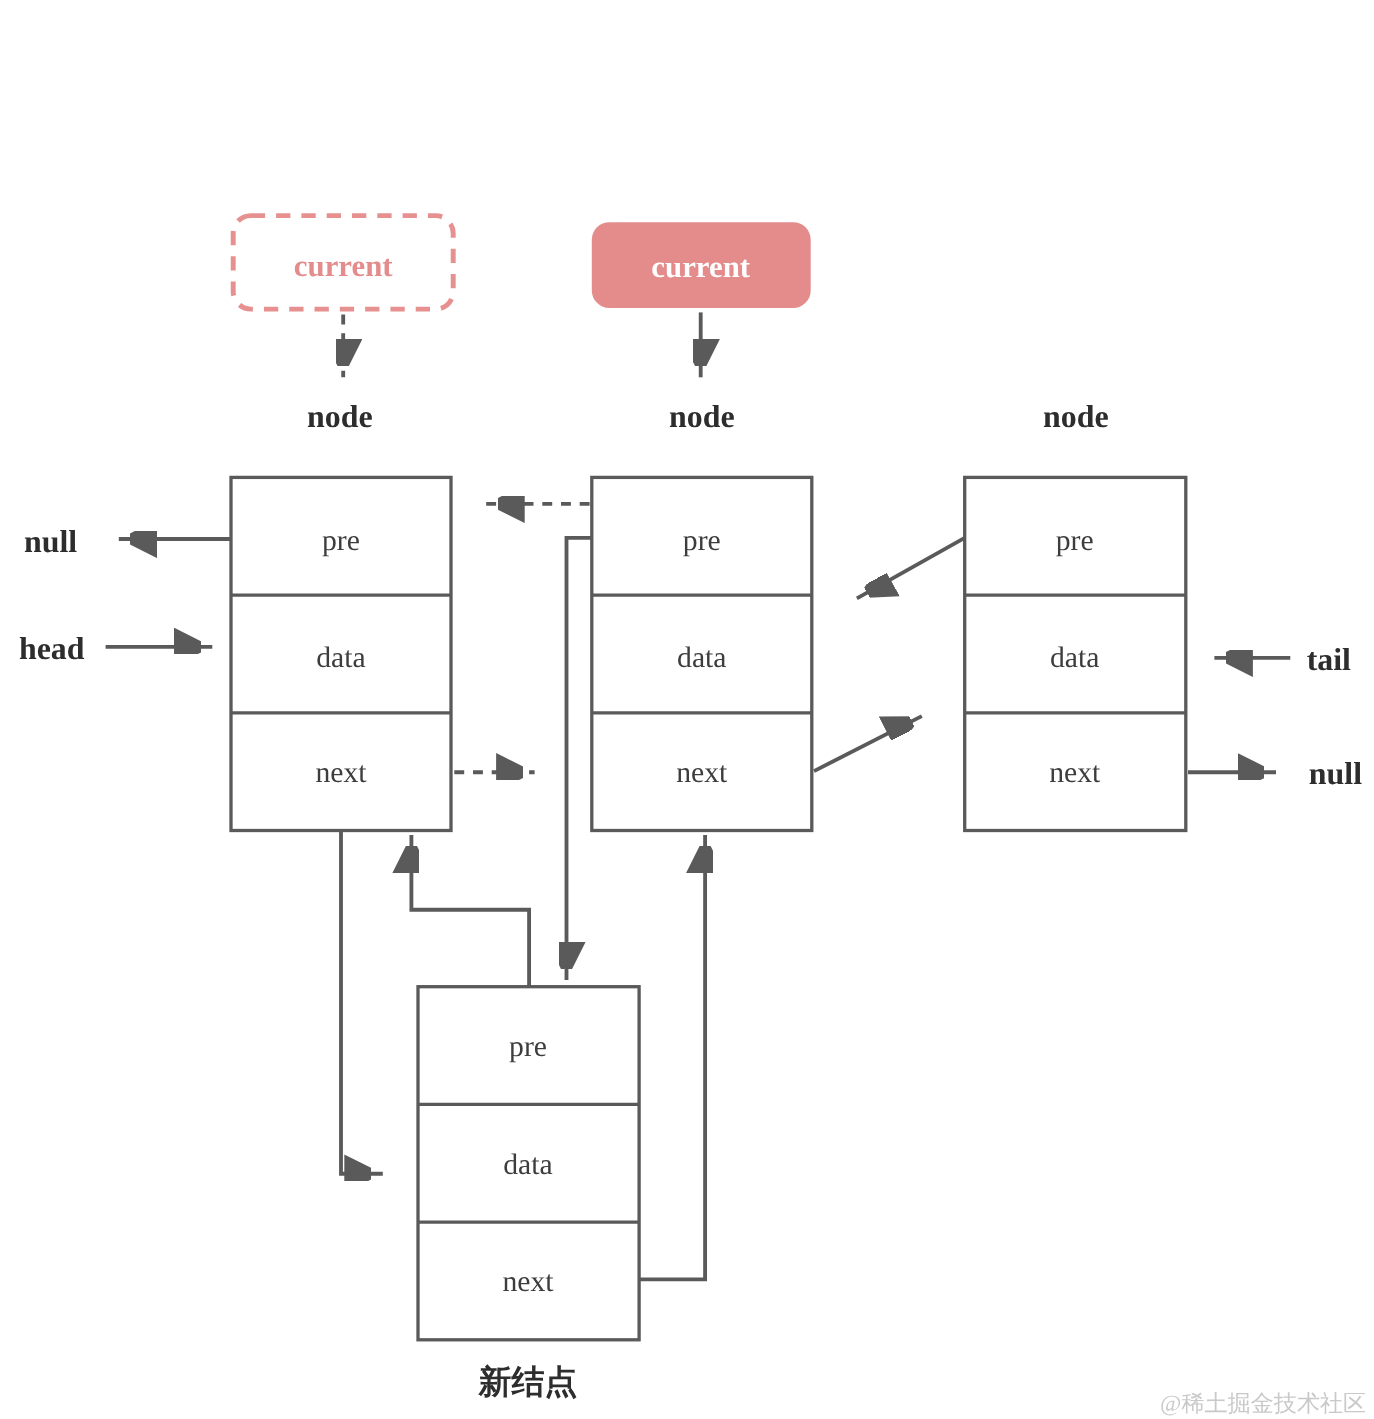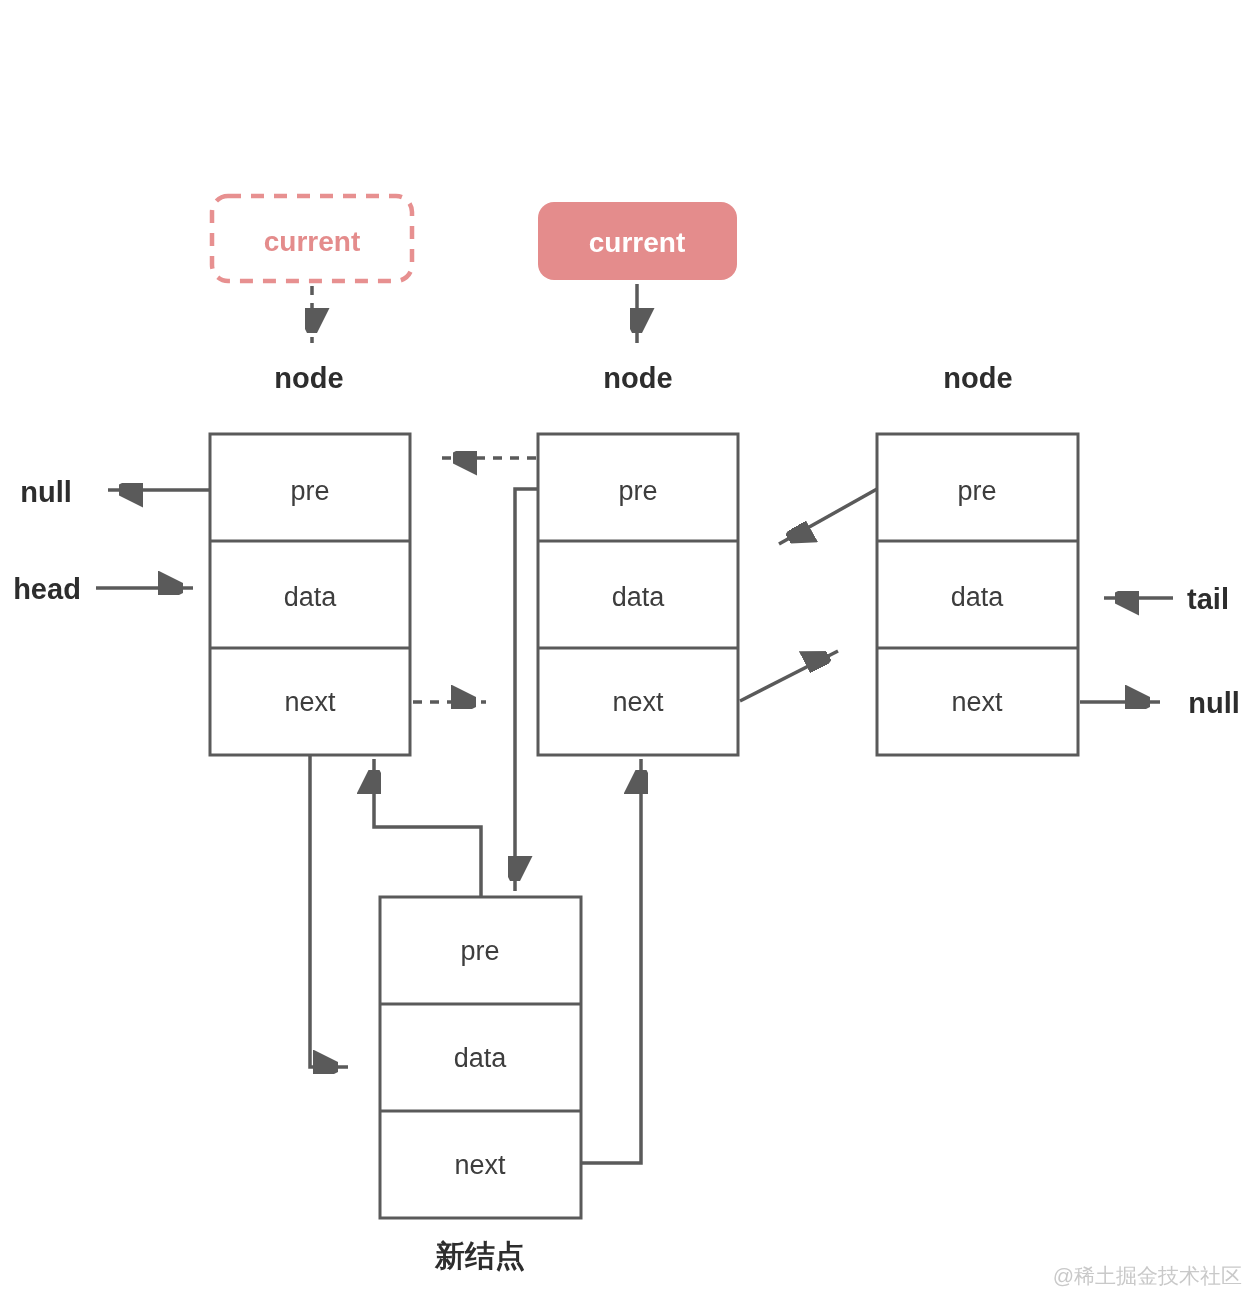--- a/index.html
+++ b/index.html
@@ -1,21 +1,21 @@
 <!DOCTYPE html>
 <html><head>
 <meta charset="utf-8">
 <style>
   html, body { margin: 0; padding: 0; background: #ffffff; }
   .stage {
     position: relative;
     width: 1249px;
     height: 1290px;
     background: #ffffff;
-    font-family: Liberation Sans, sans-serif;
+    font-family: Liberation Serif, serif;
   }
   svg { display: block; }
   .box        { fill: #ffffff; stroke: #5a5a5a; stroke-width: 3; }
   .divider    { stroke: #5a5a5a; stroke-width: 3; }
   .wire       { stroke: #5a5a5a; stroke-width: 3.5; fill: none; }
   .wire-dash  { stroke: #5a5a5a; stroke-width: 3.5; fill: none; stroke-dasharray: 9 8; }
   .badge-old  { fill: #ffffff; stroke: #e79090; stroke-width: 4.5; stroke-dasharray: 13 10; }
   .badge-new  { fill: #e48c8c; stroke: none; }
   .cell-text  { font-size: 27px; fill: #3d3d3d; text-anchor: middle; }
   .bold-label { font-size: 29px; font-weight: bold; fill: #2d2d2d; text-anchor: middle; }

